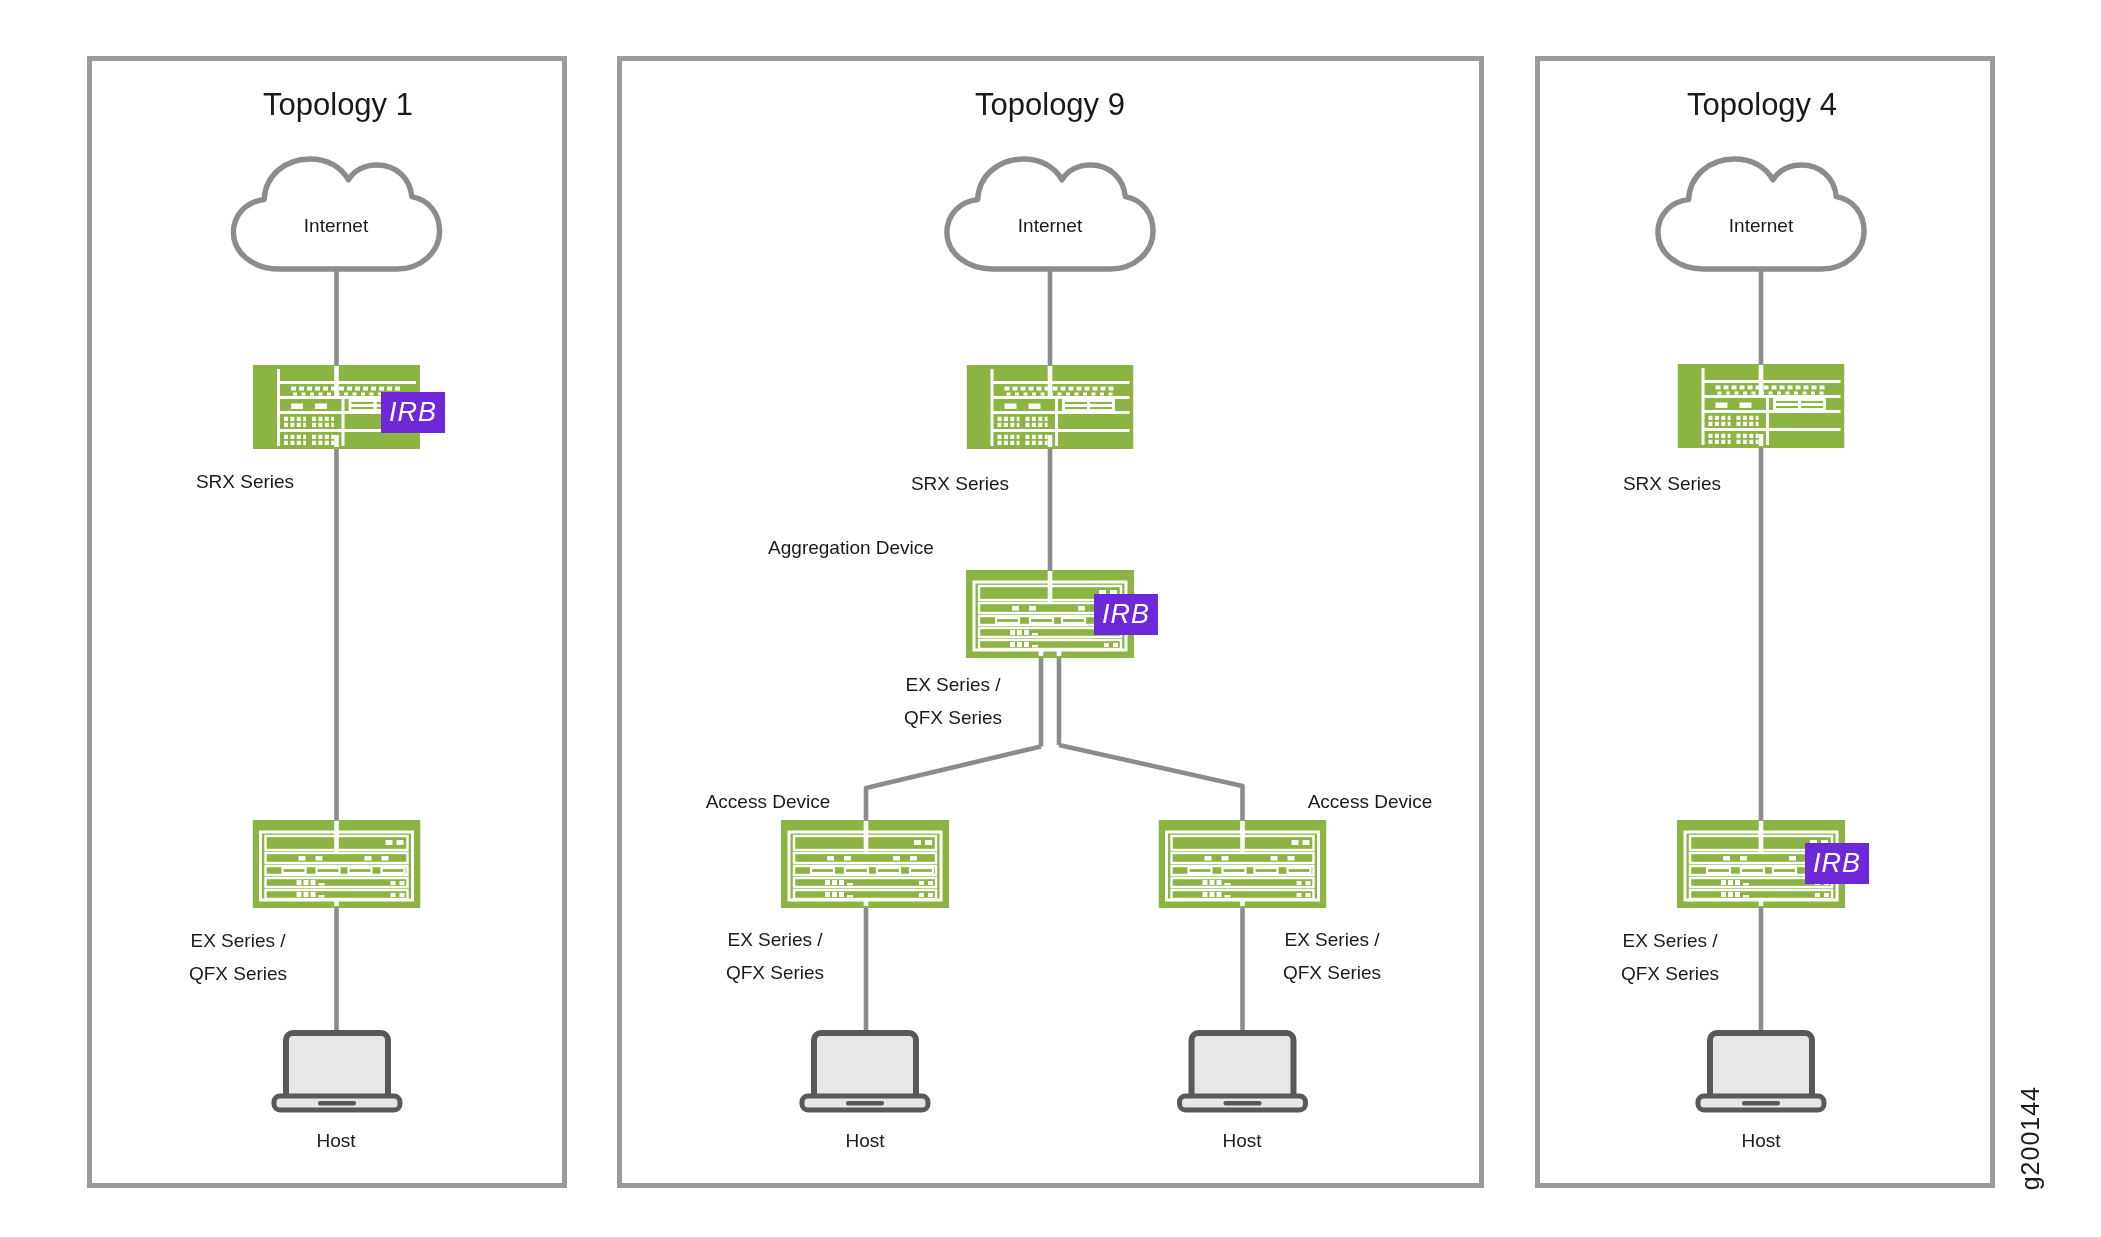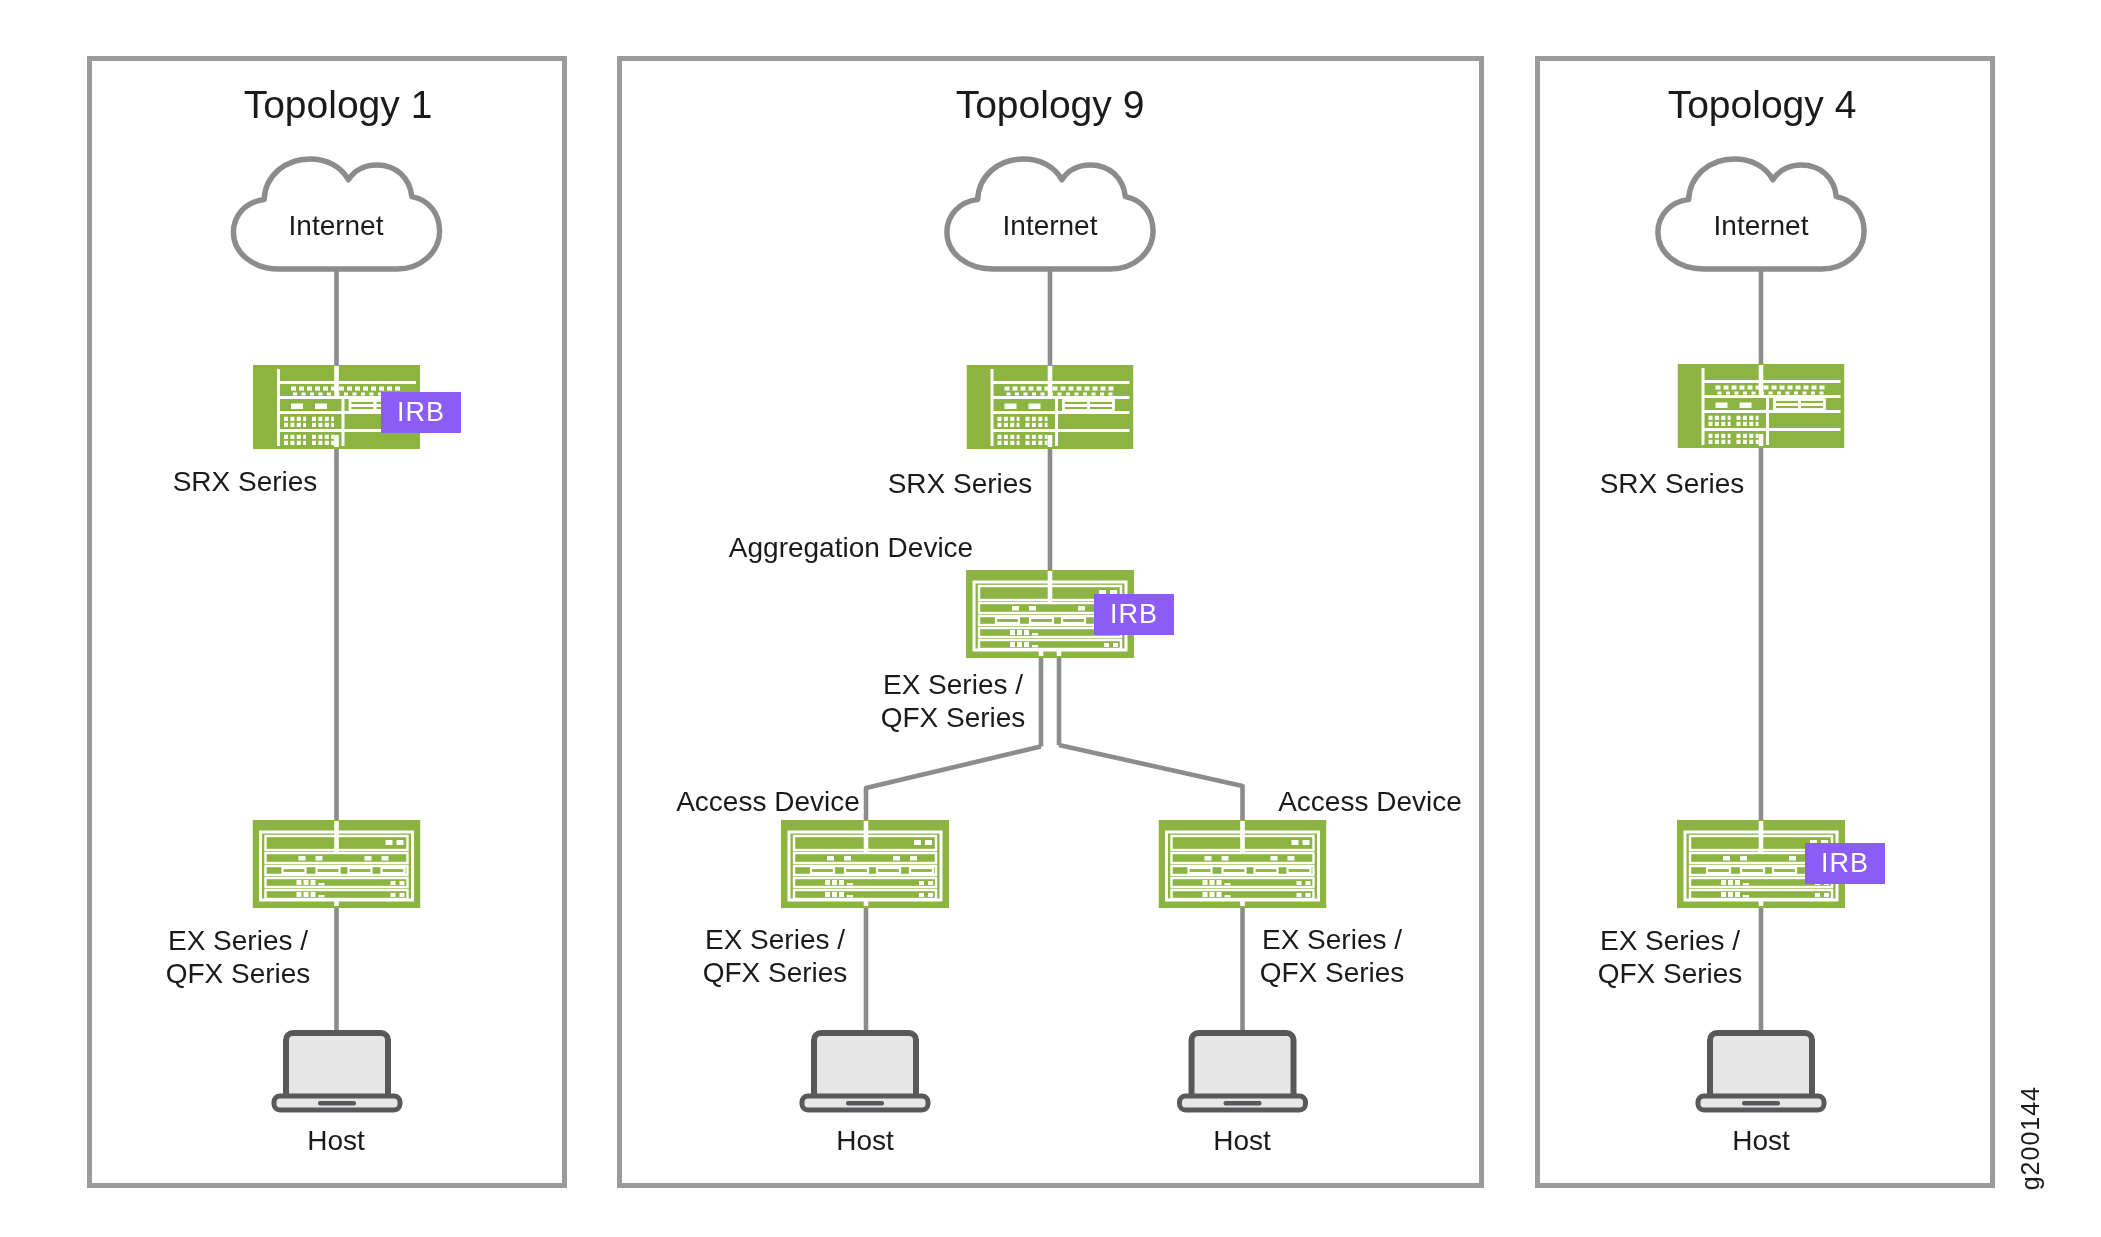--- a/index.html
+++ b/index.html
@@ -2,24 +2,24 @@
 <html><head>
 <meta charset="utf-8">
 <style>
   html,body{margin:0;padding:0;background:#ffffff;}
   body{width:2101px;height:1237px;position:relative;overflow:hidden;
        font-family:"Liberation Sans", sans-serif;color:#1A1A1A;}
   .canvas{position:absolute;left:0;top:0;width:2101px;height:1237px;}
   .layer{position:absolute;left:0;top:0;}
   .panel{position:absolute;border:5px solid #9B9B9B;box-sizing:border-box;background:transparent;}
   .lbl{position:absolute;transform:translate(-50%,-50%);white-space:nowrap;
-       font-size:28px;line-height:33px;text-align:center;}
-  .title{font-size:39px;}
-  .irb{position:absolute;width:80px;height:41px;background:#8b5cf6;color:#ffffff;
-       font-size:27px;line-height:41px;text-align:center;letter-spacing:1px;}
+       font-size:19px;line-height:33px;text-align:center;}
+  .title{font-size:31px;}
+  .irb{position:absolute;width:64px;height:41px;background:#6d28d9;color:#ffffff;
+       font-size:27px;line-height:41px;text-align:center;letter-spacing:1px;font-style:italic;}
   .gnum{position:absolute;left:2016px;top:1086px;writing-mode:vertical-rl;
         transform:rotate(180deg);font-size:25px;letter-spacing:1px;}
 </style>
 </head>
 <body>
 
 <div class="canvas">
 
   <div class="panel" style="left:87px;top:56px;width:480px;height:1132px"></div>
   <div class="panel" style="left:617px;top:56px;width:867px;height:1132px"></div>

